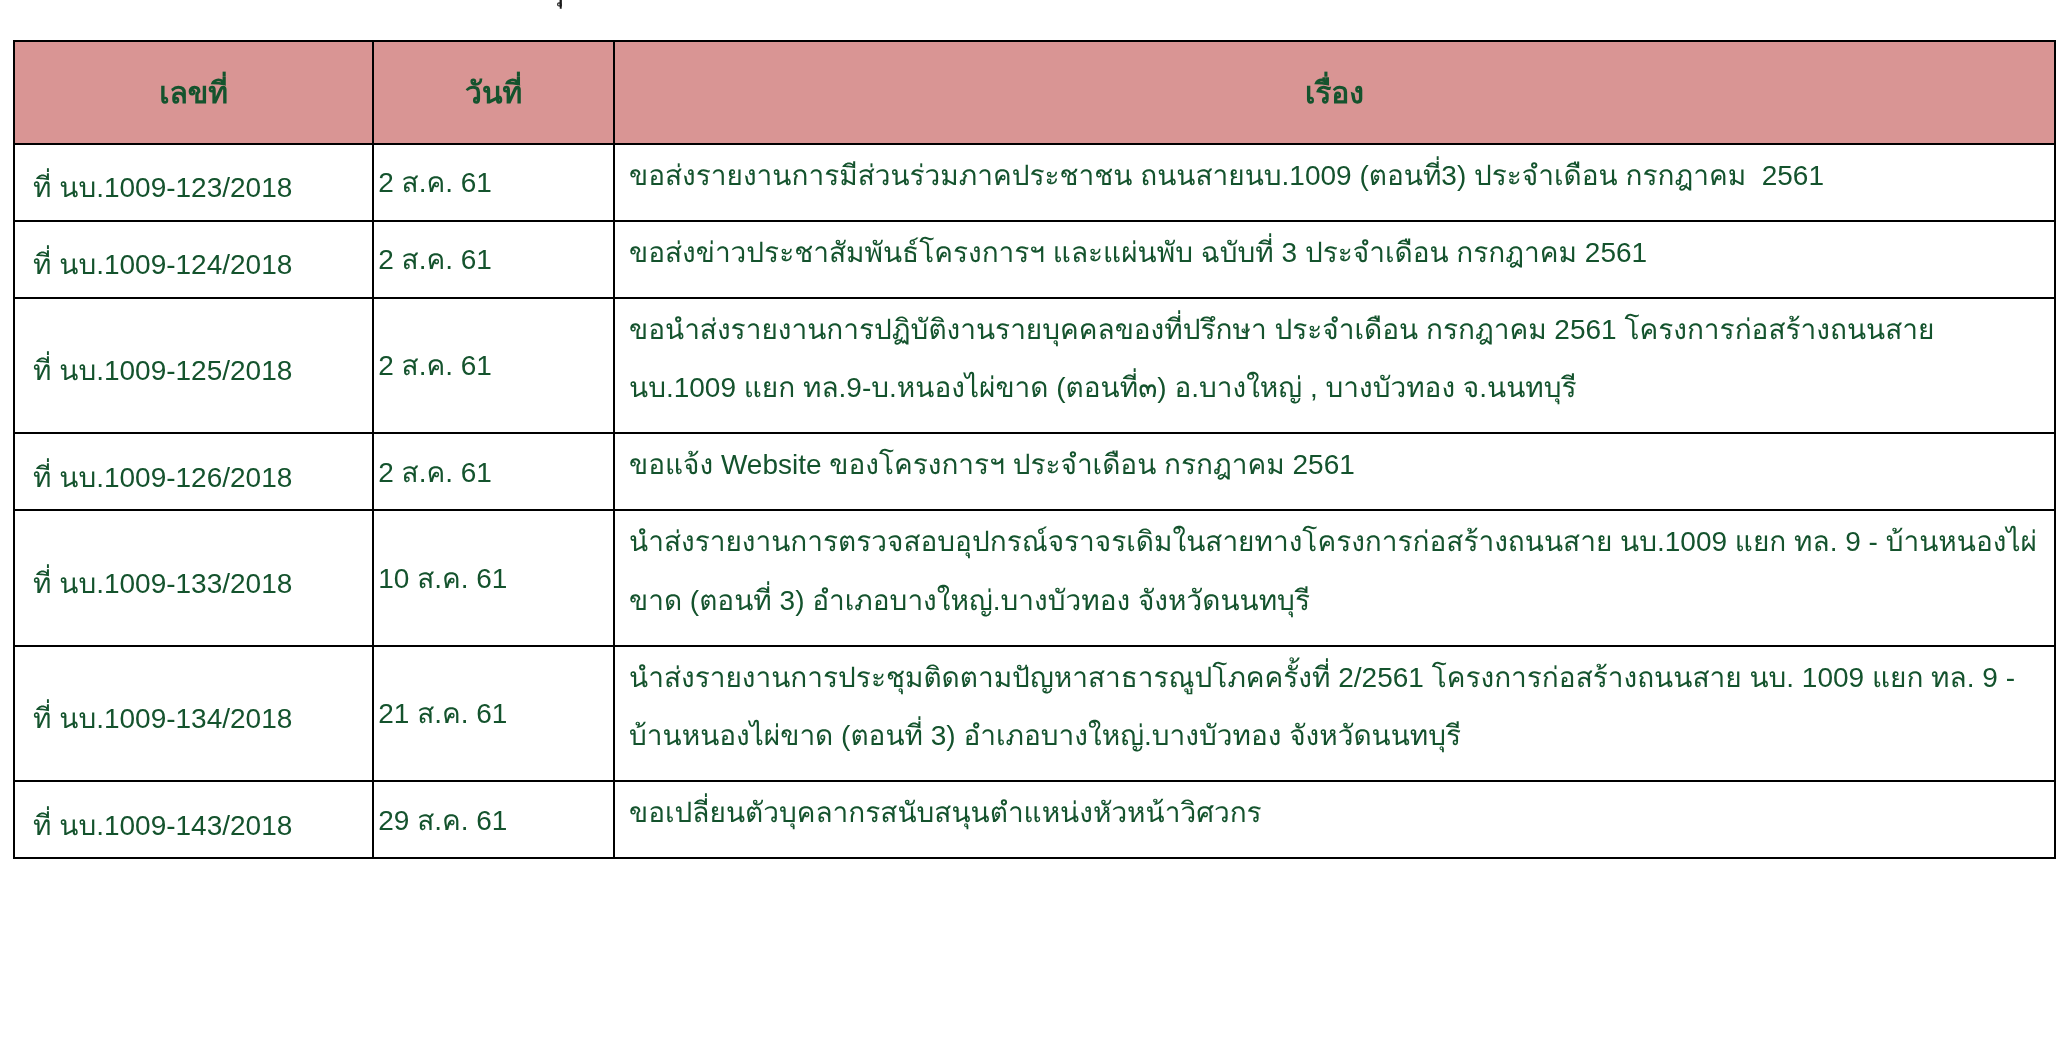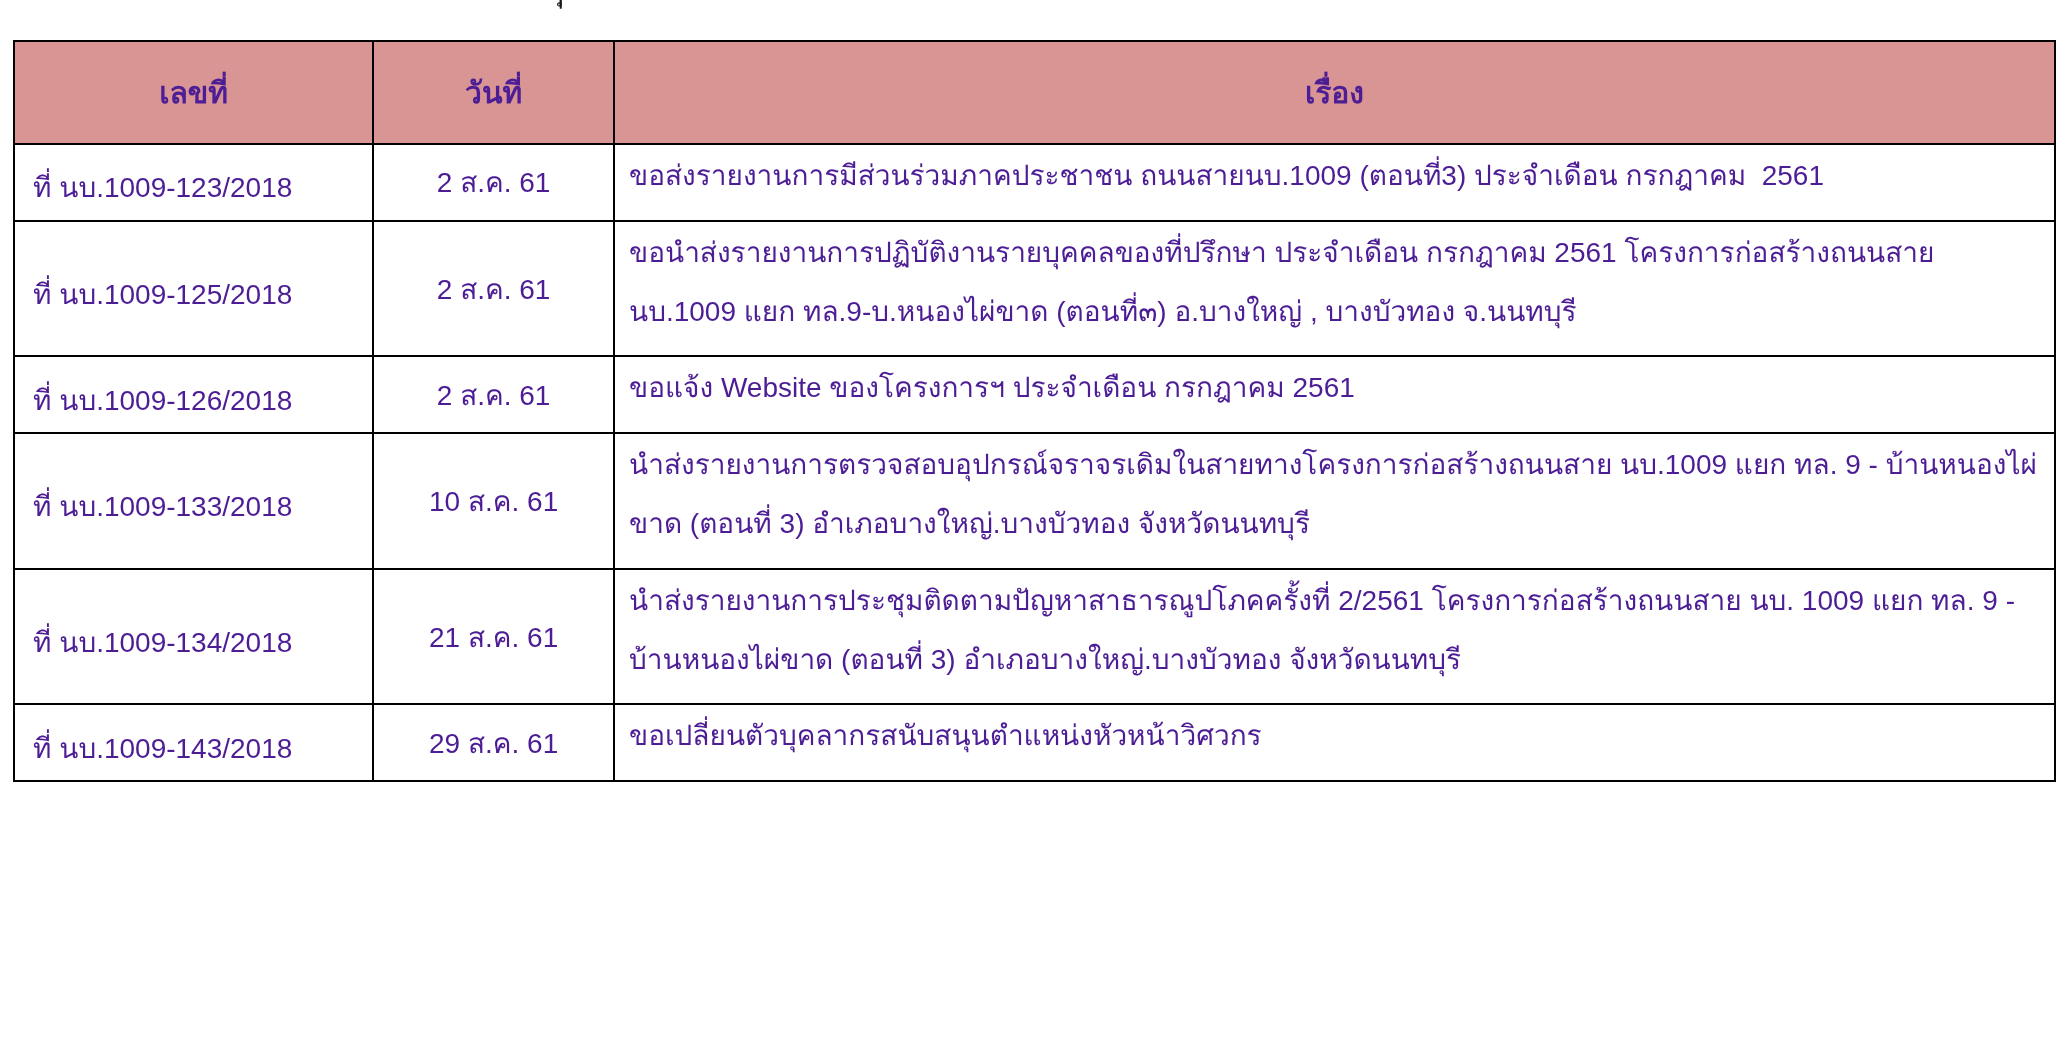--- a/index.html
+++ b/index.html
@@ -34,40 +34,40 @@
     border-collapse: collapse;
     table-layout: fixed;
   }
   table.doc-table col.c-no   { width: 17.6%; }
   table.doc-table col.c-date { width: 11.8%; }
   table.doc-table col.c-subj { width: 70.6%; }
   table.doc-table th,
   table.doc-table td {
     border: 2px solid #000000;
     vertical-align: middle;
-    color: #4c1d95;
+    color: #14532d;
     font-size: 28px;
     box-sizing: border-box;
     overflow: hidden;
   }
   table.doc-table thead th {
     background: #d99594;
     height: 103px;
     font-weight: bold;
     font-size: 30px;
     text-align: center;
     padding: 0 6px;
   }
   td.cell-no {
     text-align: left;
     padding: 12px 6px 2px 18px;
     white-space: nowrap;
   }
   td.cell-date {
-    text-align: center;
+    text-align: left;
     padding: 12px 4px;
     white-space: nowrap;
   }
   td.cell-subj {
     text-align: left;
     padding: 2px 10px 14px 14px;
     white-space: pre-wrap;
     line-height: 2.1;
   }
   tr.r-single { height: 59px; }
@@ -92,20 +92,25 @@
         <th>วันที่</th>
         <th>เรื่อง</th>
       </tr>
     </thead>
     <tbody>
       <tr class="r-single">
         <td class="cell-no">ที่ นบ.1009-123/2018</td>
         <td class="cell-date">2 ส.ค. 61</td>
         <td class="cell-subj">ขอส่งรายงานการมีส่วนร่วมภาคประชาชน ถนนสายนบ.1009 (ตอนที่3) ประจำเดือน กรกฎาคม  2561</td>
       </tr>
+      <tr class="r-single">
+        <td class="cell-no">ที่ นบ.1009-124/2018</td>
+        <td class="cell-date">2 ส.ค. 61</td>
+        <td class="cell-subj">ขอส่งข่าวประชาสัมพันธ์โครงการฯ และแผ่นพับ ฉบับที่ 3 ประจำเดือน กรกฎาคม 2561</td>
+      </tr>
       <tr class="r-double">
         <td class="cell-no">ที่ นบ.1009-125/2018</td>
         <td class="cell-date">2 ส.ค. 61</td>
         <td class="cell-subj">ขอนำส่งรายงานการปฏิบัติงานรายบุคคลของที่ปรึกษา ประจำเดือน กรกฎาคม 2561 โครงการก่อสร้างถนนสาย นบ.1009 แยก ทล.9-บ.หนองไผ่ขาด (ตอนที่๓) อ.บางใหญ่ , บางบัวทอง จ.นนทบุรี</td>
       </tr>
       <tr class="r-single">
         <td class="cell-no">ที่ นบ.1009-126/2018</td>
         <td class="cell-date">2 ส.ค. 61</td>
         <td class="cell-subj">ขอแจ้ง Website ของโครงการฯ ประจำเดือน กรกฎาคม 2561</td>
       </tr>

